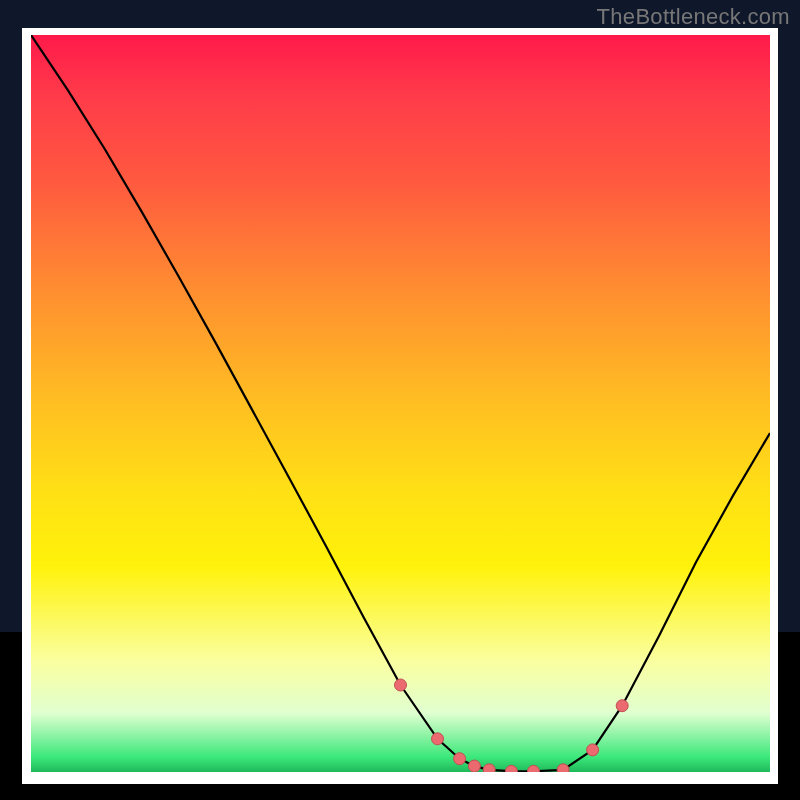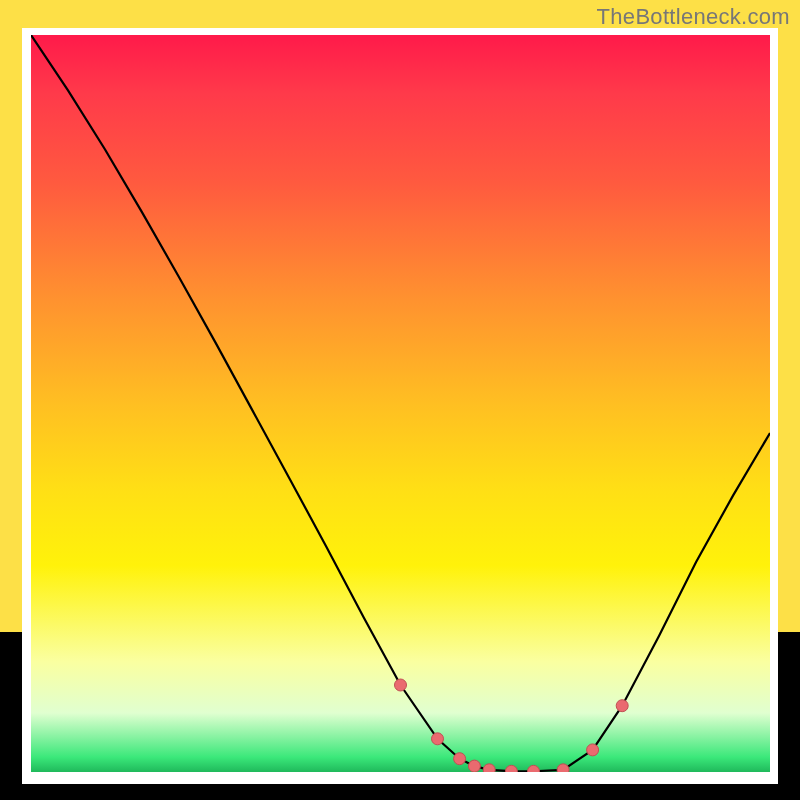--- a/index.html
+++ b/index.html
@@ -1,17 +1,17 @@
 <!DOCTYPE html>
 <html><head>
 <meta charset="utf-8">
 <style>
   * { margin: 0; padding: 0; box-sizing: border-box; }
   html, body { width: 800px; height: 800px; overflow: hidden; background: #000; }
-  .wrap { position: relative; width: 800px; height: 632px; background: #fde047; }
+  .wrap { position: relative; width: 800px; height: 632px; background: #0f172a; }
   .attribution {
     position: absolute;
     top: 4px;
     right: 10px;
     font-family: Arial, Helvetica, sans-serif;
     font-size: 22px;
     color: #777;
     letter-spacing: 0.3px;
   }
   .plot-outer {

